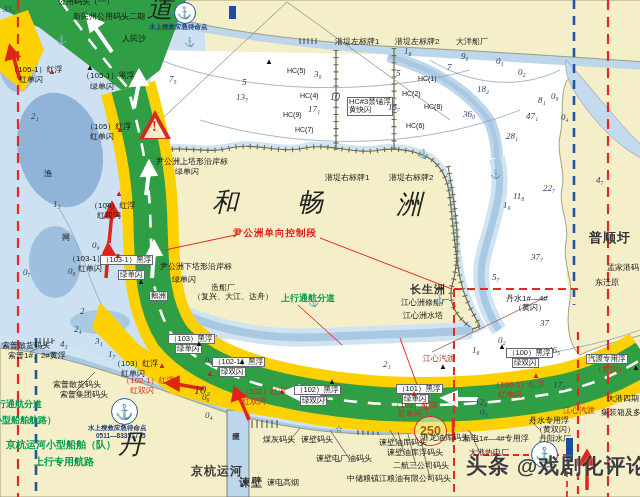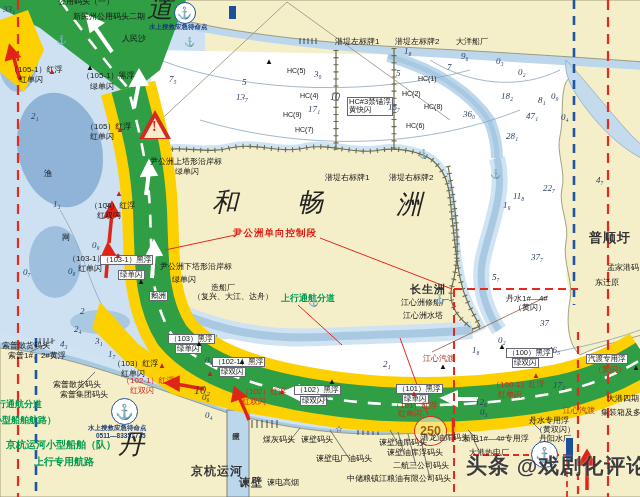--- a/index.html
+++ b/index.html
@@ -215,21 +215,21 @@
     <div class="ml k7" style="left: 402px; top: 90px;">HC(2)</div>
     <div class="ml k7" style="left: 424px; top: 103px;">HC(8)</div>
     <div class="ml k7" style="left: 406px; top: 122px;">HC(6)</div>
     <div class="ml kb" style="left: 347px; top: 97px;">HC#3禁锚浮
 黄快闪</div>
     <div class="ml d" style="left: 404px; top: 46px;">1₈</div>
     <div class="ml d" style="left: 447px; top: 62px;">7</div>
     <div class="ml d" style="left: 461px; top: 51px;">9₆</div>
     <div class="ml d" style="left: 496px; top: 56px;">0₃</div>
     <div class="ml d" style="left: 518px; top: 67px;">0₂</div>
-    <div class="ml d" style="left: 477px; top: 91px; margin-left: 24px;">18₂</div>
+    <div class="ml d" style="left: 477px; top: 84px;">18₂</div>
     <div class="ml d" style="left: 396px; top: 68px;">5</div>
     <div class="ml d" style="left: 314px; top: 69px;">3₀</div>
     <div class="ml d" style="left: 330px; top: 91px; font-size: 10px;">10</div>
     <div class="ml d" style="left: 308px; top: 104px;">17₁</div>
     <div class="ml d" style="left: 388px; top: 102px;">15₇</div>
     <div class="ml d" style="left: 463px; top: 109px;">36₀</div>
     <div class="ml d" style="left: 526px; top: 111px;">47₁</div>
     <div class="ml d" style="left: 506px; top: 131px;">28₁</div>
     <div class="ml d" style="left: 551px; top: 91px;">0₉</div>
     <div class="ml d" style="left: 538px; top: 95px;">8₁</div>
@@ -273,21 +273,21 @@
     <div class="ml k" style="left: 86px; top: 123px;">（105）红浮</div>
     <div class="ml k" style="left: 90px; top: 133px;">红单闪</div>
     <div class="ml k" style="left: 90px; top: 202px;">（104）红浮</div>
     <div class="ml k" style="left: 97px; top: 212px;">红双闪</div>
     <div class="ml k" style="left: 44px; top: 170px;">渔</div>
     <div class="ml k" style="left: 62px; top: 234px;">网</div>
     <div class="ml k" style="left: 68px; top: 255px;">（103-1）红浮</div>
     <div class="ml k" style="left: 78px; top: 265px;">红单闪</div>
     <div class="ml kb" style="left: 100px; top: 255px; text-align: center;">（103-1）黑浮</div>
     <div class="ml kb" style="left: 118px; top: 270px;">绿单闪</div>
-    <div class="ml k" style="left: 150px; top: 158px;">尹公洲上塔形沿岸标</div>
+    <div class="ml k" style="left: 156px; top: 158px;">尹公洲上塔形沿岸标</div>
     <div class="ml k" style="left: 175px; top: 168px;">绿单闪</div>
     <div class="ml k" style="left: 160px; top: 263px;">尹公洲下塔形沿岸标</div>
     <div class="ml k" style="left: 172px; top: 276px;">绿单闪</div>
     <div class="ml rb" style="left: 233px; top: 228px;">尹公洲单向控制段</div>
     <div class="ml kb" style="left: 149px; top: 291px;">鹅洲</div>
     <div class="ml k" style="left: 211px; top: 284px;">造船厂</div>
     <div class="ml k" style="left: 193px; top: 293px;">（复兴、大江、达舟）</div>
     <div class="ml g" style="left: 281px; top: 293px;">上行通航分道</div>
     <div class="ml k" style="left: 325px; top: 174px;">潜堤右标牌1</div>
     <div class="ml k" style="left: 389px; top: 174px;">潜堤右标牌2</div>

